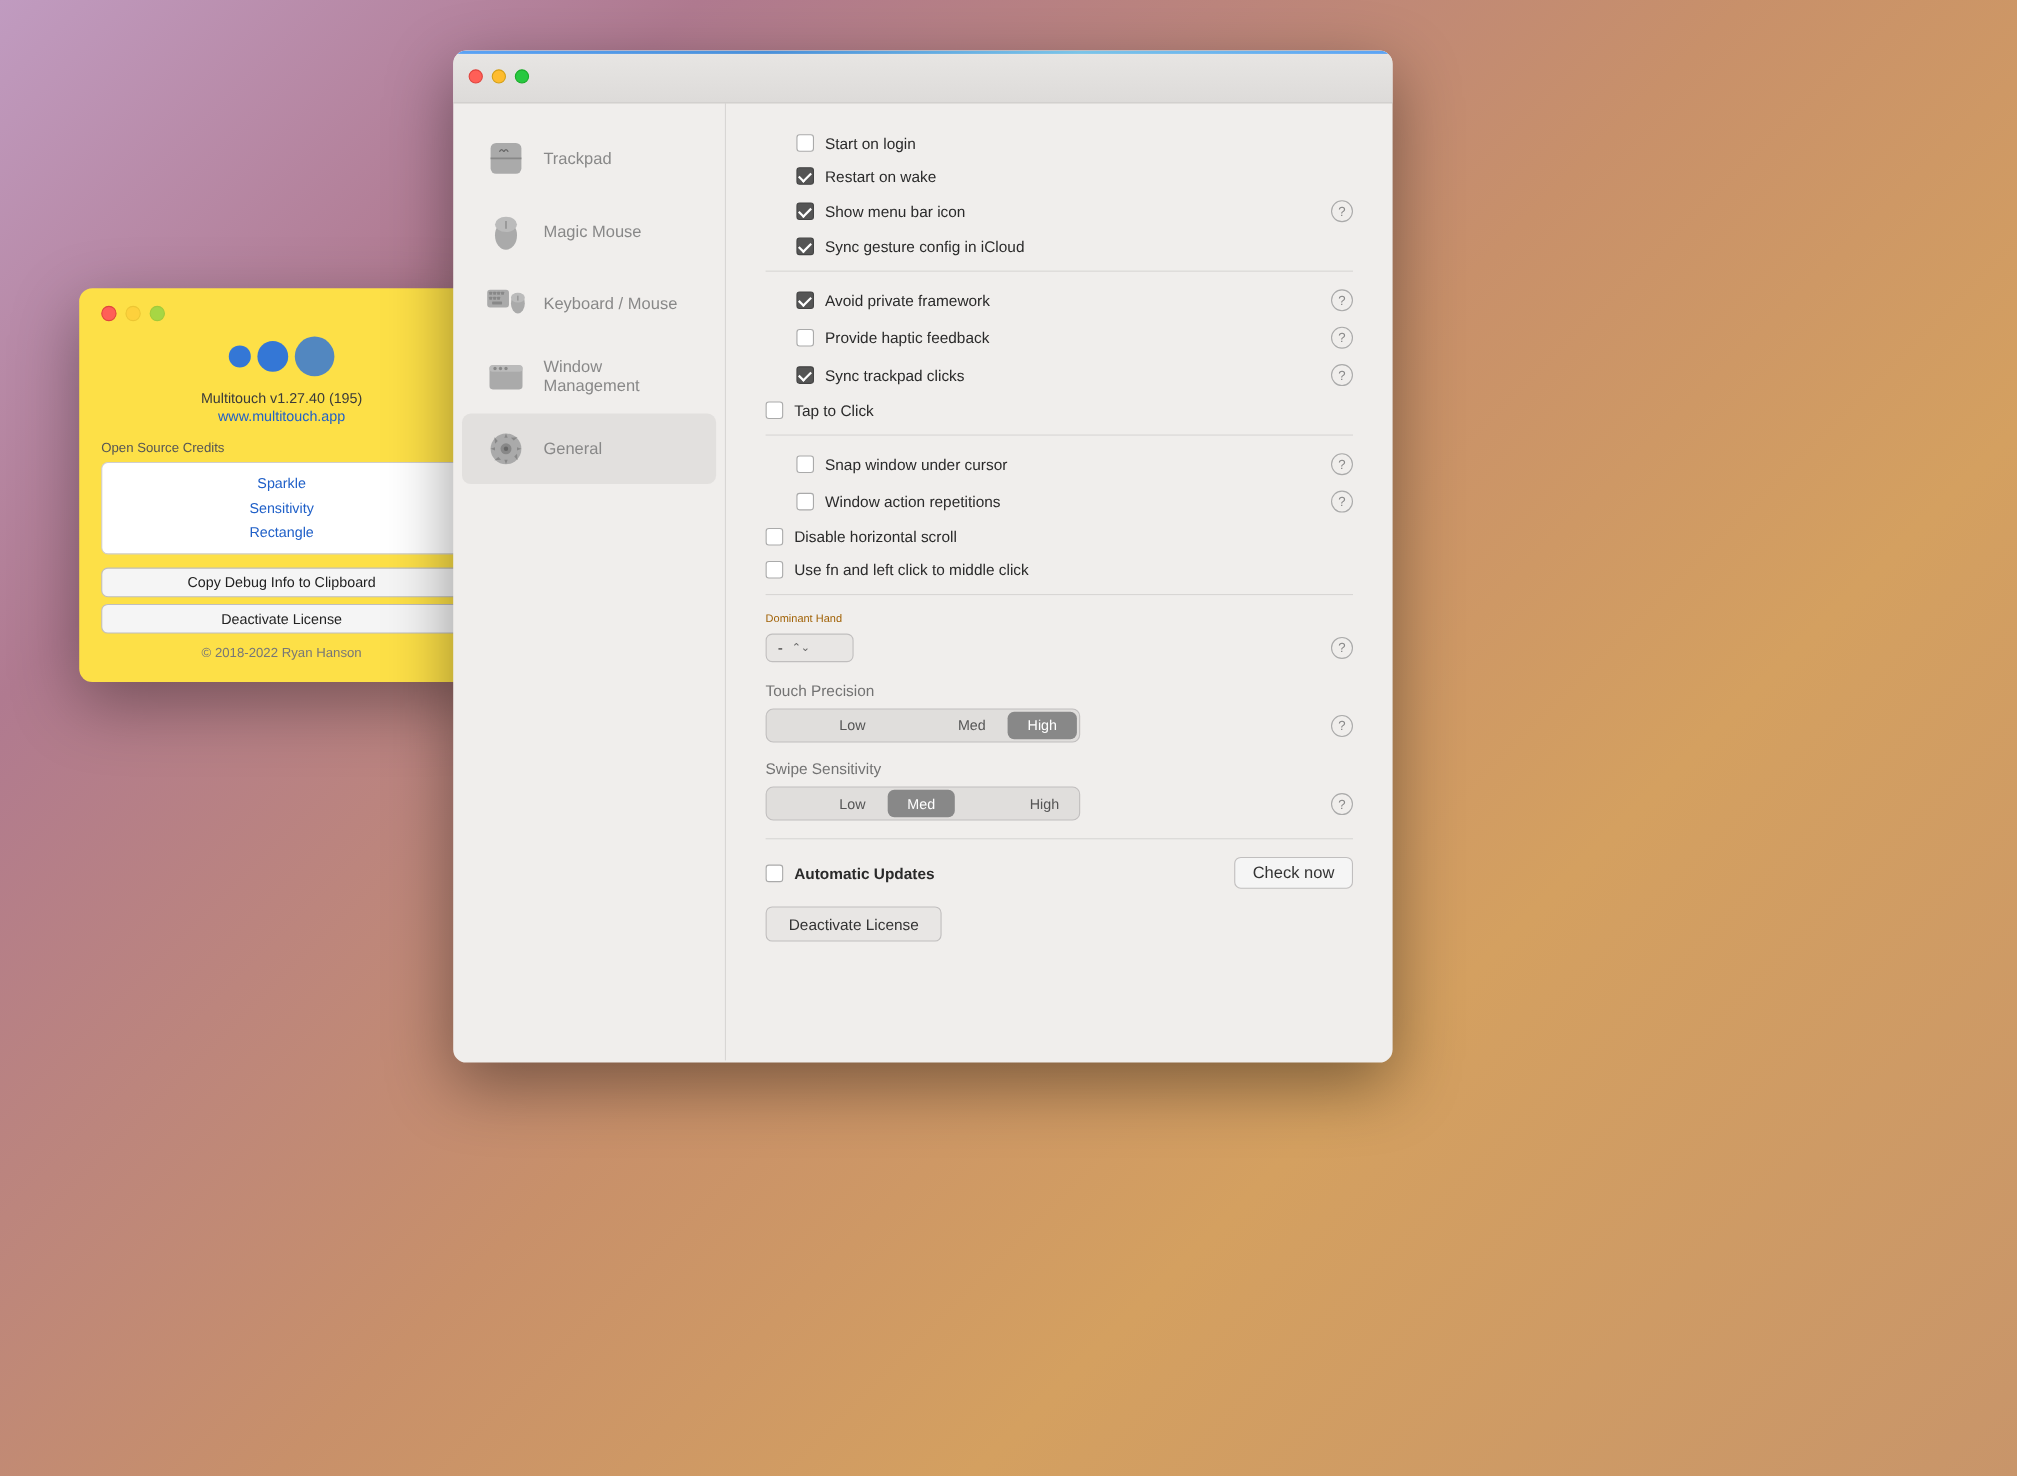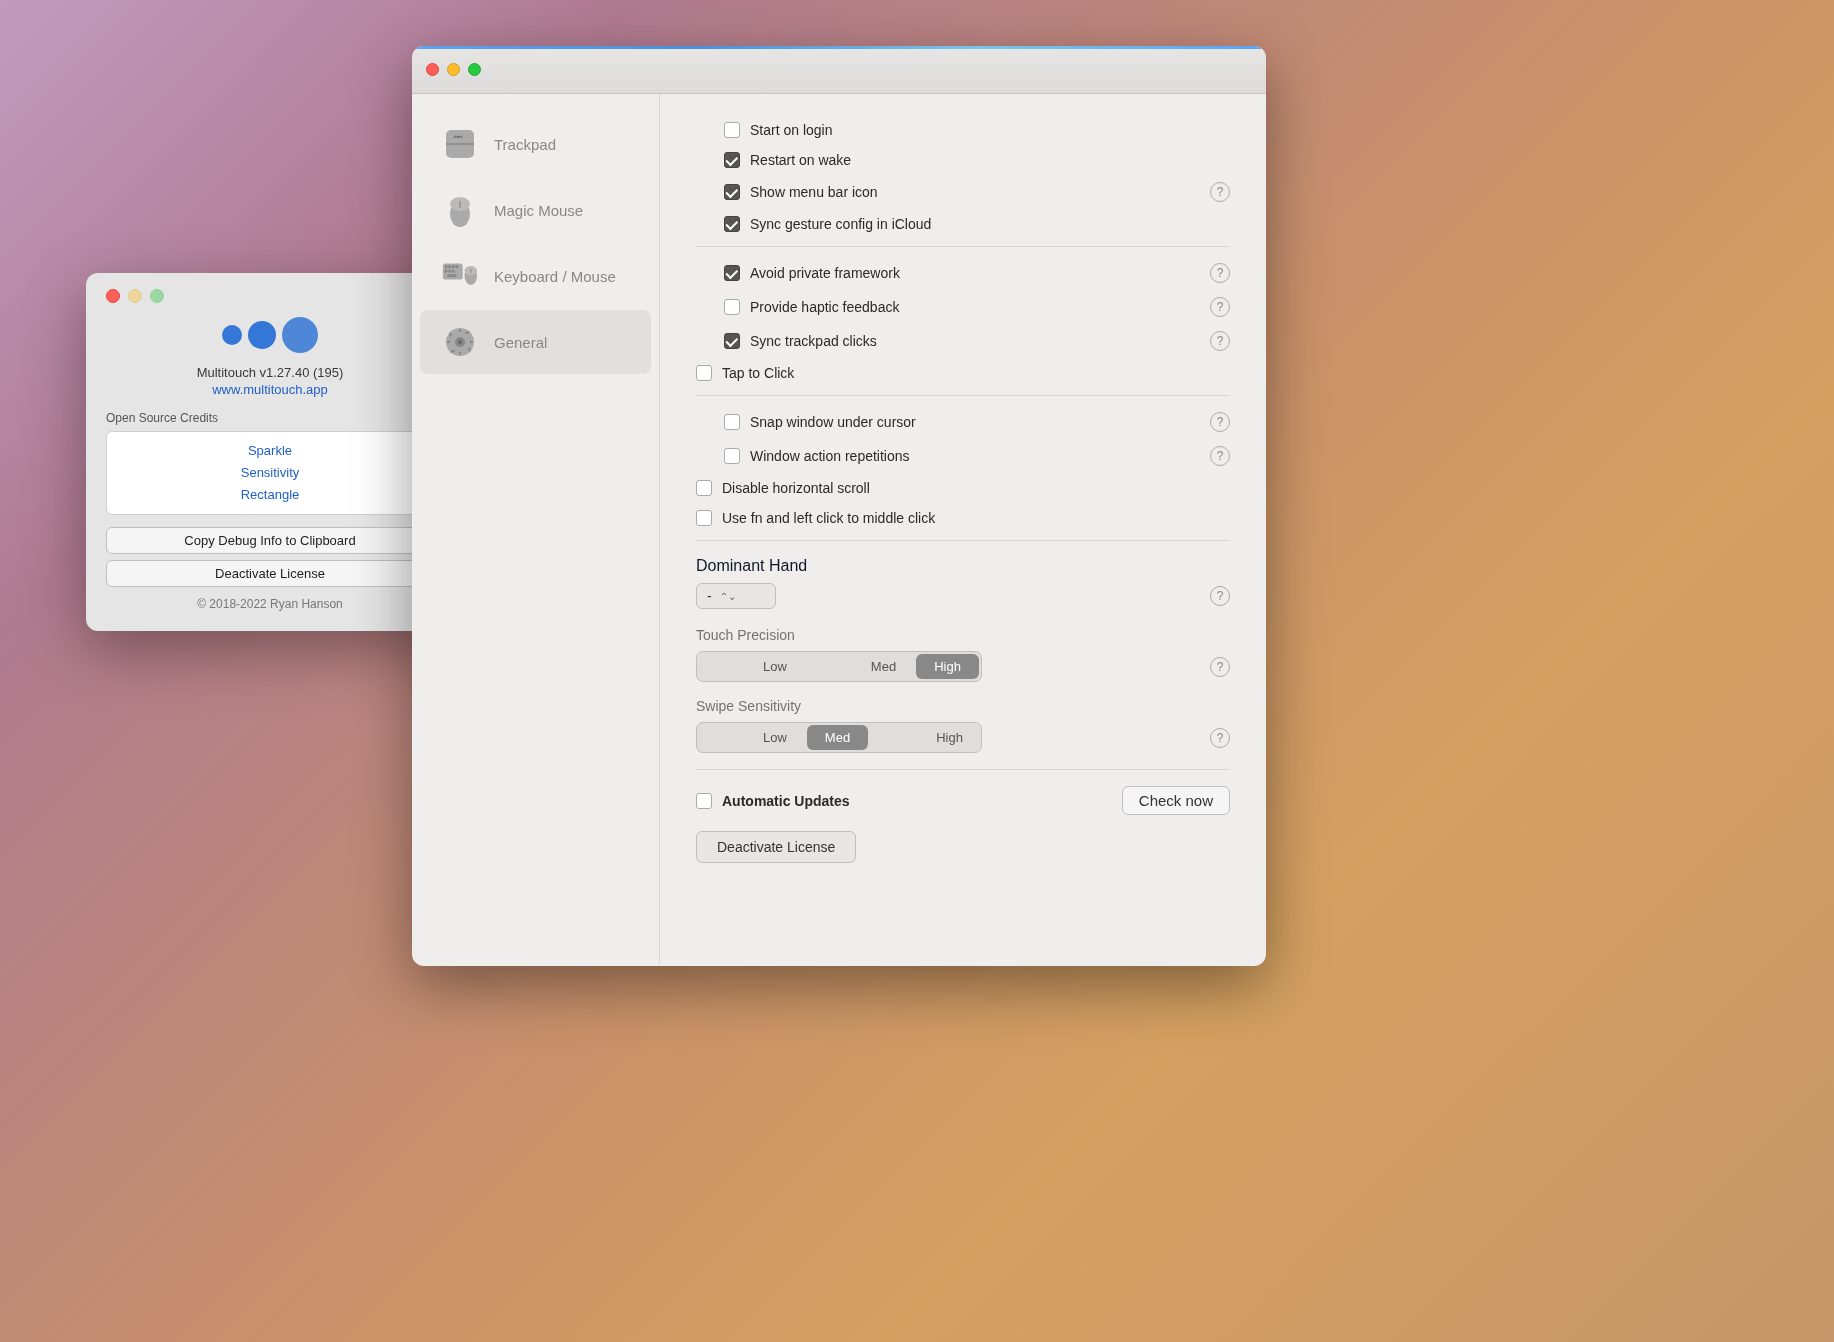--- a/index.html
+++ b/index.html
@@ -9,28 +9,27 @@
       height: 1342px;
       overflow: hidden;
       font-family: -apple-system, BlinkMacSystemFont, "San Francisco", "Helvetica Neue", sans-serif;
       position: relative;
       background: linear-gradient(135deg, #c09bc0 0%, #b07a90 20%, #c8906a 50%, #d4a060 70%, #c8956a 100%);
     }
 
     
     .about-window {
       position: absolute;
-      top: 273px;
+      top: 262px;
       left: 72px;
       width: 368px;
-      background: #e5e5e5;
+      background: #fde047;
       border-radius: 12px;
       box-shadow: 0 20px 60px rgba(0,0,0,0.35);
       padding: 16px 20px 20px;
-      margin-left: 14px;
     }
 
     .traffic-lights {
       display: flex;
       gap: 8px;
       margin-bottom: 14px;
     }
 
     .traffic-light {
       width: 14px;
@@ -271,22 +270,22 @@
     }
 
     .divider {
       height: 1px;
       background: #d8d6d4;
       margin: 10px 0 16px;
     }
 
     
     .section-label {
-      font-size: 16px;
-      color: #0f172a;
+      font-size: 10px;
+      color: #a16207;
       margin-bottom: 8px;
     }
 
     .dropdown-row {
       display: flex;
       align-items: center;
       justify-content: space-between;
       margin-bottom: 18px;
     }
 
@@ -462,20 +461,32 @@
             <rect x="11" y="11" width="3" height="3" rx="0.5" fill="#888"></rect>
             <rect x="6" y="16" width="10" height="3" rx="0.5" fill="#888"></rect>
             <ellipse cx="32" cy="18" rx="7" ry="10" fill="#aaa"></ellipse>
             <ellipse cx="32" cy="12" rx="7" ry="5" fill="#bbb"></ellipse>
             <line x1="32" y1="10" x2="32" y2="15" stroke="#888" stroke-width="1"></line>
           </svg>
         </div>
         <span class="sidebar-label">Keyboard / Mouse</span>
       </div>
 
+      <div class="sidebar-item">
+        <div class="sidebar-icon">
+          <svg viewBox="0 0 36 36" fill="none">
+            <rect x="3" y="8" width="30" height="22" rx="3" fill="#aaa"></rect>
+            <rect x="3" y="8" width="30" height="6" rx="3" fill="#bbb"></rect>
+            <circle cx="8" cy="11" r="1.5" fill="#888"></circle>
+            <circle cx="13" cy="11" r="1.5" fill="#888"></circle>
+            <circle cx="18" cy="11" r="1.5" fill="#888"></circle>
+          </svg>
+        </div>
+        <span class="sidebar-label">Window Management</span>
+      </div>
 
       <div class="sidebar-item active">
         <div class="sidebar-icon">
           <svg viewBox="0 0 36 36" fill="none">
             <circle cx="18" cy="18" r="14" fill="#aaa"></circle>
             <circle cx="18" cy="18" r="5" fill="#888"></circle>
             <circle cx="18" cy="18" r="2" fill="#666"></circle>
 
             <path d="M18 4 L19.5 8 L16.5 8 Z" fill="#888"></path>
             <path d="M18 32 L19.5 28 L16.5 28 Z" fill="#888"></path>

